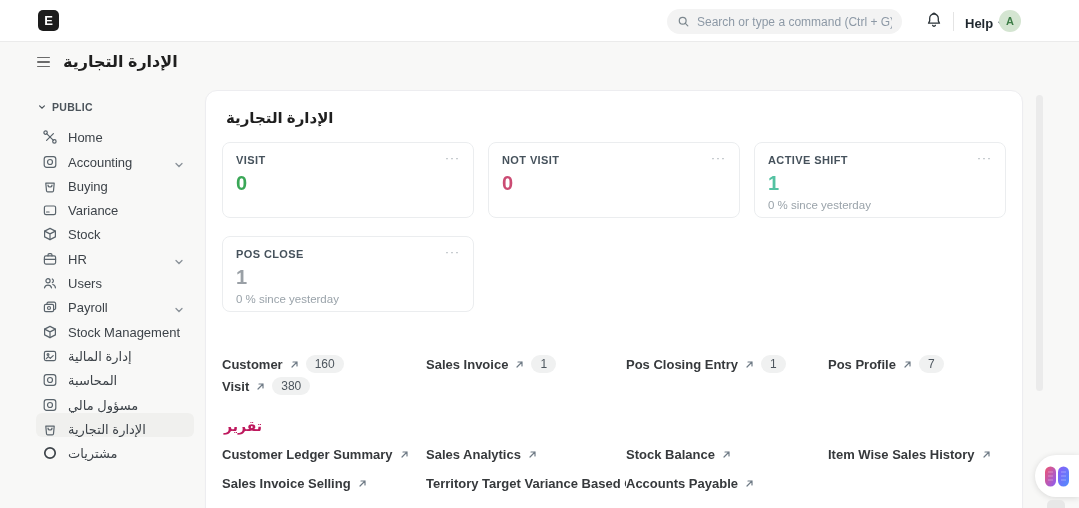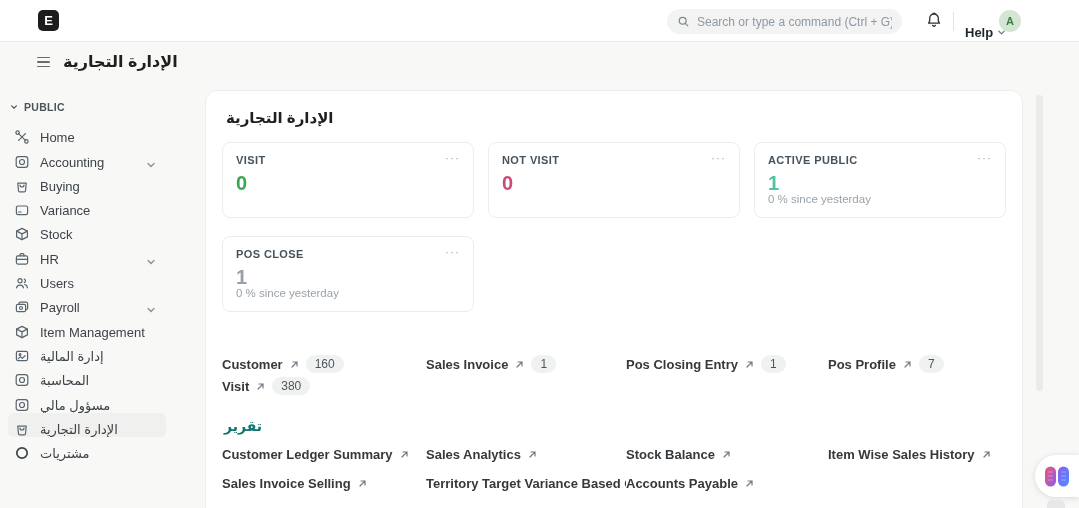--- a/index.html
+++ b/index.html
@@ -16,63 +16,63 @@
     font-size:13px; display:flex; align-items:center; justify-content:center; }
   .search-pill { position:absolute; left:667px; top:9px; width:235px; height:25px;
     background:#f3f3f3; border-radius:13px; display:flex; align-items:center;
     padding:0 10px; gap:7px; }
   .search-pill input { border:none; background:transparent; outline:none;
     font-size:12px; color:#7c878e; width:100%;
     font-family:"Liberation Sans","DejaVu Sans",sans-serif; }
   .search-pill input::placeholder { color:#8d99a6; }
   .bell { position:absolute; left:925px; top:11px; width:20px; height:20px; cursor:pointer; }
   .nav-divider { position:absolute; left:953px; top:12px; width:1px; height:19px; background:#e4e4e4; }
-  .help-menu { position:absolute; left:965px; top:25px; display:flex; align-items:center;
+  .help-menu { position:absolute; left:965px; top:16px; display:flex; align-items:center;
     gap:4px; font-size:13px; font-weight:bold; color:#1f272e; cursor:pointer; }
   .avatar { position:absolute; left:999px; top:10px; width:22px; height:22px;
     border-radius:50%; background:#d4e5d1; color:#3e7d47; font-size:11px; font-weight:bold;
     display:flex; align-items:center; justify-content:center; cursor:pointer; }
   
   .page-head { position:absolute; left:37px; top:52px; display:flex; align-items:center; gap:13px; }
   .hamburger { width:13px; height:11px; display:flex; flex-direction:column;
     justify-content:space-between; cursor:pointer; padding-top:1px; }
   .hamburger span { display:block; height:1.4px; background:#6b6b6b; border-radius:1px; }
   .page-title { font-size:16px; font-weight:bold; color:#1f1f1f; }
   
-  .sidebar { position:absolute; left:8px; top:99px; width:158px; }
+  .sidebar { position:absolute; left:36px; top:99px; width:158px; }
   .sb-section { display:flex; align-items:center; gap:6px; font-size:10.5px; font-weight:bold;
     color:#4c545b; letter-spacing:.3px; padding:2px 2px 8px 2px; cursor:pointer; }
   .sb-item { display:flex; align-items:flex-end; gap:10px; height:24.3px;
     padding:0 6px; border-radius:6px; font-size:13px; color:#3d4349; cursor:pointer; }
   .sb-item.selected { background:#f0f0ee; }
   .sb-item .sb-icon { width:16px; height:16px; flex:0 0 16px; display:flex; align-items:center; }
   .sb-item .sb-label { white-space:nowrap; overflow:hidden; }
   .sb-item .sb-chevron { margin-left:auto; margin-right:4px; display:flex; }
   
   .main-card { position:absolute; left:205px; top:90px; width:818px; height:500px;
     background:#fff; border:1px solid #ededf0; border-radius:12px;
     box-shadow:0 1px 2px rgba(0,0,0,.02); padding:16px; overflow:hidden; }
   .main-title { font-size:15px; font-weight:bold; color:#1f1f1f; margin:2px 2px 15px 4px; }
   .cards-grid { display:grid; grid-template-columns:repeat(3,1fr); column-gap:14px; row-gap:18px; }
   .num-card { background:#fff; border:1px solid #ebedef; border-radius:8px;
     height:76px; padding:11px 13px; position:relative; cursor:pointer; }
   .num-head { display:flex; justify-content:space-between; align-items:flex-start; }
   .num-label { font-size:11px; font-weight:bold; color:#46525c; letter-spacing:.4px; }
   .num-dots { font-size:12px; color:#a3abb1; letter-spacing:1px; line-height:8px; cursor:pointer; }
   .num-value { font-size:20px; font-weight:bold; margin-top:7px; line-height:20px; }
-  .num-sub { font-size:11.5px; color:#9aa3aa; margin-top:0; }
+  .num-sub { font-size:11.5px; color:#9aa3aa; margin-top:6px; }
   
   .shortcuts-grid { display:grid; grid-template-columns:204px 200px 202px 1fr;
     row-gap:2px; margin-top:42px; }
   .link-item { display:flex; align-items:center; gap:7px; font-size:13px; font-weight:bold;
     color:#36393c; cursor:pointer; white-space:nowrap; overflow:hidden; height:20px; }
   .link-item .arrow { flex:0 0 auto; display:flex; margin-top:1px; }
   .count-badge { background:#f0f1f1; border-radius:10px; padding:2px 9px;
     font-size:12px; font-weight:normal; color:#4d565e; }
-  .reports-heading { font-size:14px; font-weight:bold; color:#0f766e; margin:22px 0 0 2px; }
+  .reports-heading { font-size:14px; font-weight:bold; color:#be185d; margin:22px 0 0 2px; }
   .reports-grid { display:grid; grid-template-columns:204px 200px 202px 1fr;
     row-gap:13px; margin-top:12px; }
   .reports-grid .link-item { height:16px; }
   
   .scroll-thumb { position:absolute; left:1036px; top:95px; width:7px; height:296px;
     background:#ebebeb; border-radius:4px; cursor:pointer; }
   .ext-pill { position:absolute; right:0; top:455px; width:44px; height:42px;
     background:#fff; border-radius:21px 0 0 21px;
     box-shadow:0 1px 6px rgba(0,0,0,.13); display:flex; align-items:center;
     padding-left:9px; cursor:pointer; z-index:6; }
@@ -221,21 +221,21 @@
           </svg>
         </span>
       </div>
       <div class="sb-item">
         <span class="sb-icon">
           <svg width="16" height="16" viewBox="0 0 16 16" fill="none" stroke="#5a646c" stroke-width="1.2" stroke-linecap="round" stroke-linejoin="round">
             <path d="M8 2.4 L13.4 5.1 V10.9 L8 13.6 L2.6 10.9 V5.1 Z"></path>
             <path d="M2.6 5.1 L8 7.9 L13.4 5.1 M8 7.9 V13.6"></path>
           </svg>
         </span>
-        <span class="sb-label">Item Management</span>
+        <span class="sb-label">Stock Management</span>
       </div>
       <div class="sb-item">
         <span class="sb-icon">
           <svg width="16" height="16" viewBox="0 0 16 16" fill="none" stroke="#5a646c" stroke-width="1.2" stroke-linecap="round" stroke-linejoin="round">
             <rect x="2.4" y="3.4" width="11.2" height="9.2" rx="1.5"></rect>
             <circle cx="6" cy="6.6" r=".9"></circle>
             <path d="M4.3 10.6 l2.1-2 1.9 1.8 2.9-2.8"></path>
           </svg>
         </span>
         <span class="sb-label">إدارة المالية</span>
@@ -290,21 +290,21 @@
       </div>
       <div class="num-card">
         <div class="num-head">
           <span class="num-label">NOT VISIT</span>
           <span class="num-dots">···</span>
         </div>
         <div class="num-value" style="color: rgb(203, 75, 115);">0</div>
       </div>
       <div class="num-card">
         <div class="num-head">
-          <span class="num-label">ACTIVE PUBLIC</span>
+          <span class="num-label">ACTIVE SHIFT</span>
           <span class="num-dots">···</span>
         </div>
         <div class="num-value" style="color: rgb(84, 194, 162);">1</div>
         <div class="num-sub">0 % since yesterday</div>
       </div>
       <div class="num-card">
         <div class="num-head">
           <span class="num-label">POS CLOSE</span>
           <span class="num-dots">···</span>
         </div>

